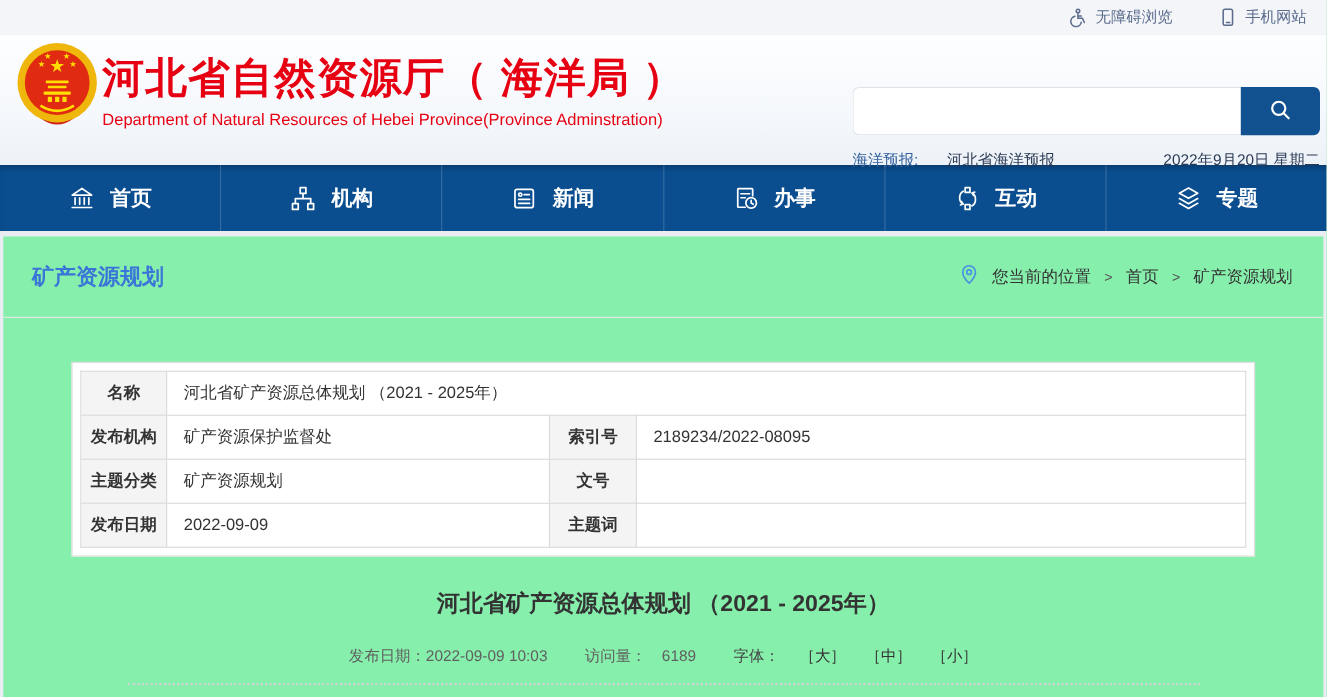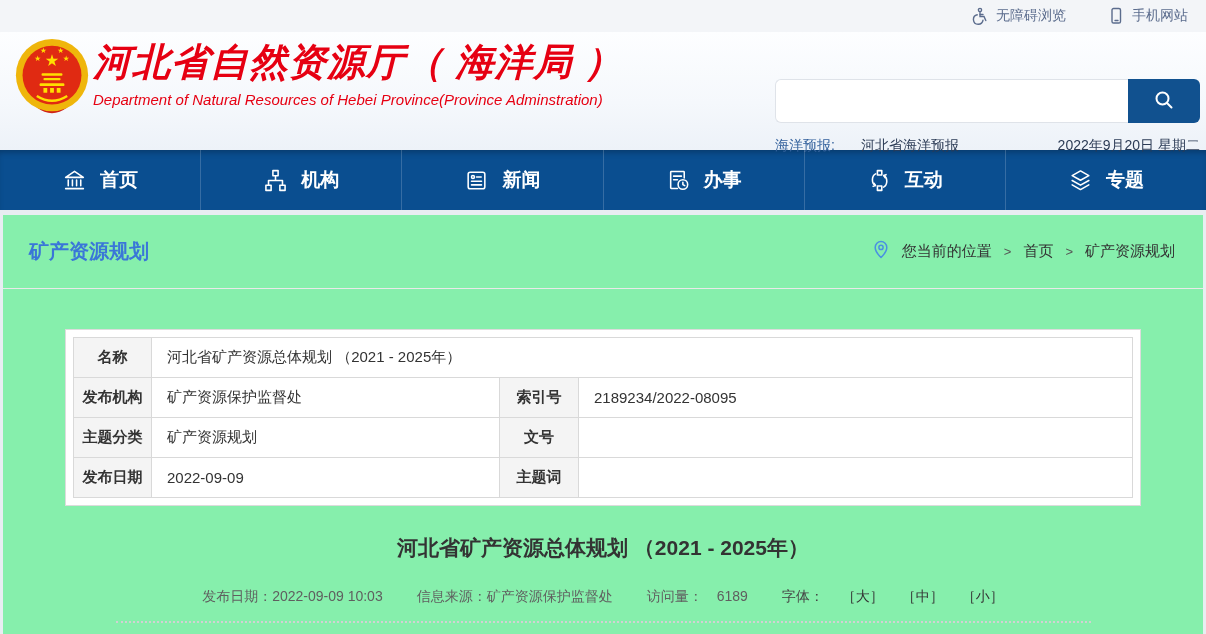--- a/index.html
+++ b/index.html
@@ -18,21 +18,21 @@
   }
   .topbar-item { display:flex; align-items:center; gap:8px; cursor:pointer; }
   .topbar-item svg { display:block; }
 
   
   .header {
     height:118px; position:relative;
     background:linear-gradient(180deg,#fdfeff 0%, #f5f8fc 60%, #edf2f8 100%);
   }
   .logo { position:absolute; left:14px; top:5px; }
-  .title-block { position:absolute; left:93px; top:9px;font-style:italic; }
+  .title-block { position:absolute; left:93px; top:19px; }
   .cn-title {
     font-size:38px; font-weight:bold; color:#e60012; letter-spacing:1px;
     line-height:1.15; white-space:nowrap;
   }
   .en-title { font-size:15px; color:#e60012; margin-top:6px; white-space:nowrap; }
 
   .search-area { position:absolute; left:775px; top:47px; width:425px; }
   .search-row { display:flex; height:44px; }
   .search-input {
     flex:1; border:1px solid #dfe3e9; border-right:none;
@@ -304,21 +304,20 @@
         <td></td>
       </tr>
     </tbody>
       </table>
   </div>
 
   <div class="article-title">河北省矿产资源总体规划 （2021 - 2025年）</div>
 
   <div class="article-meta">
     <span class="meta-item"><span>发布日期：</span><span>2022-09-09 10:03</span></span>
-    <span class="meta-item"><span>信息来源：</span><span>矿产资源保护监督处</span></span>
     <span class="meta-item meta-views"><span>访问量：</span><span class="views-value">6189</span></span>
     <span class="meta-item font-switch">
       <span class="meta-label">字体：</span>
       <span class="font-size-btn">［大］</span>
       <span class="font-size-btn">［中］</span>
       <span class="font-size-btn">［小］</span>
     </span>
   </div>
 
   <div class="dotted-line"></div>

